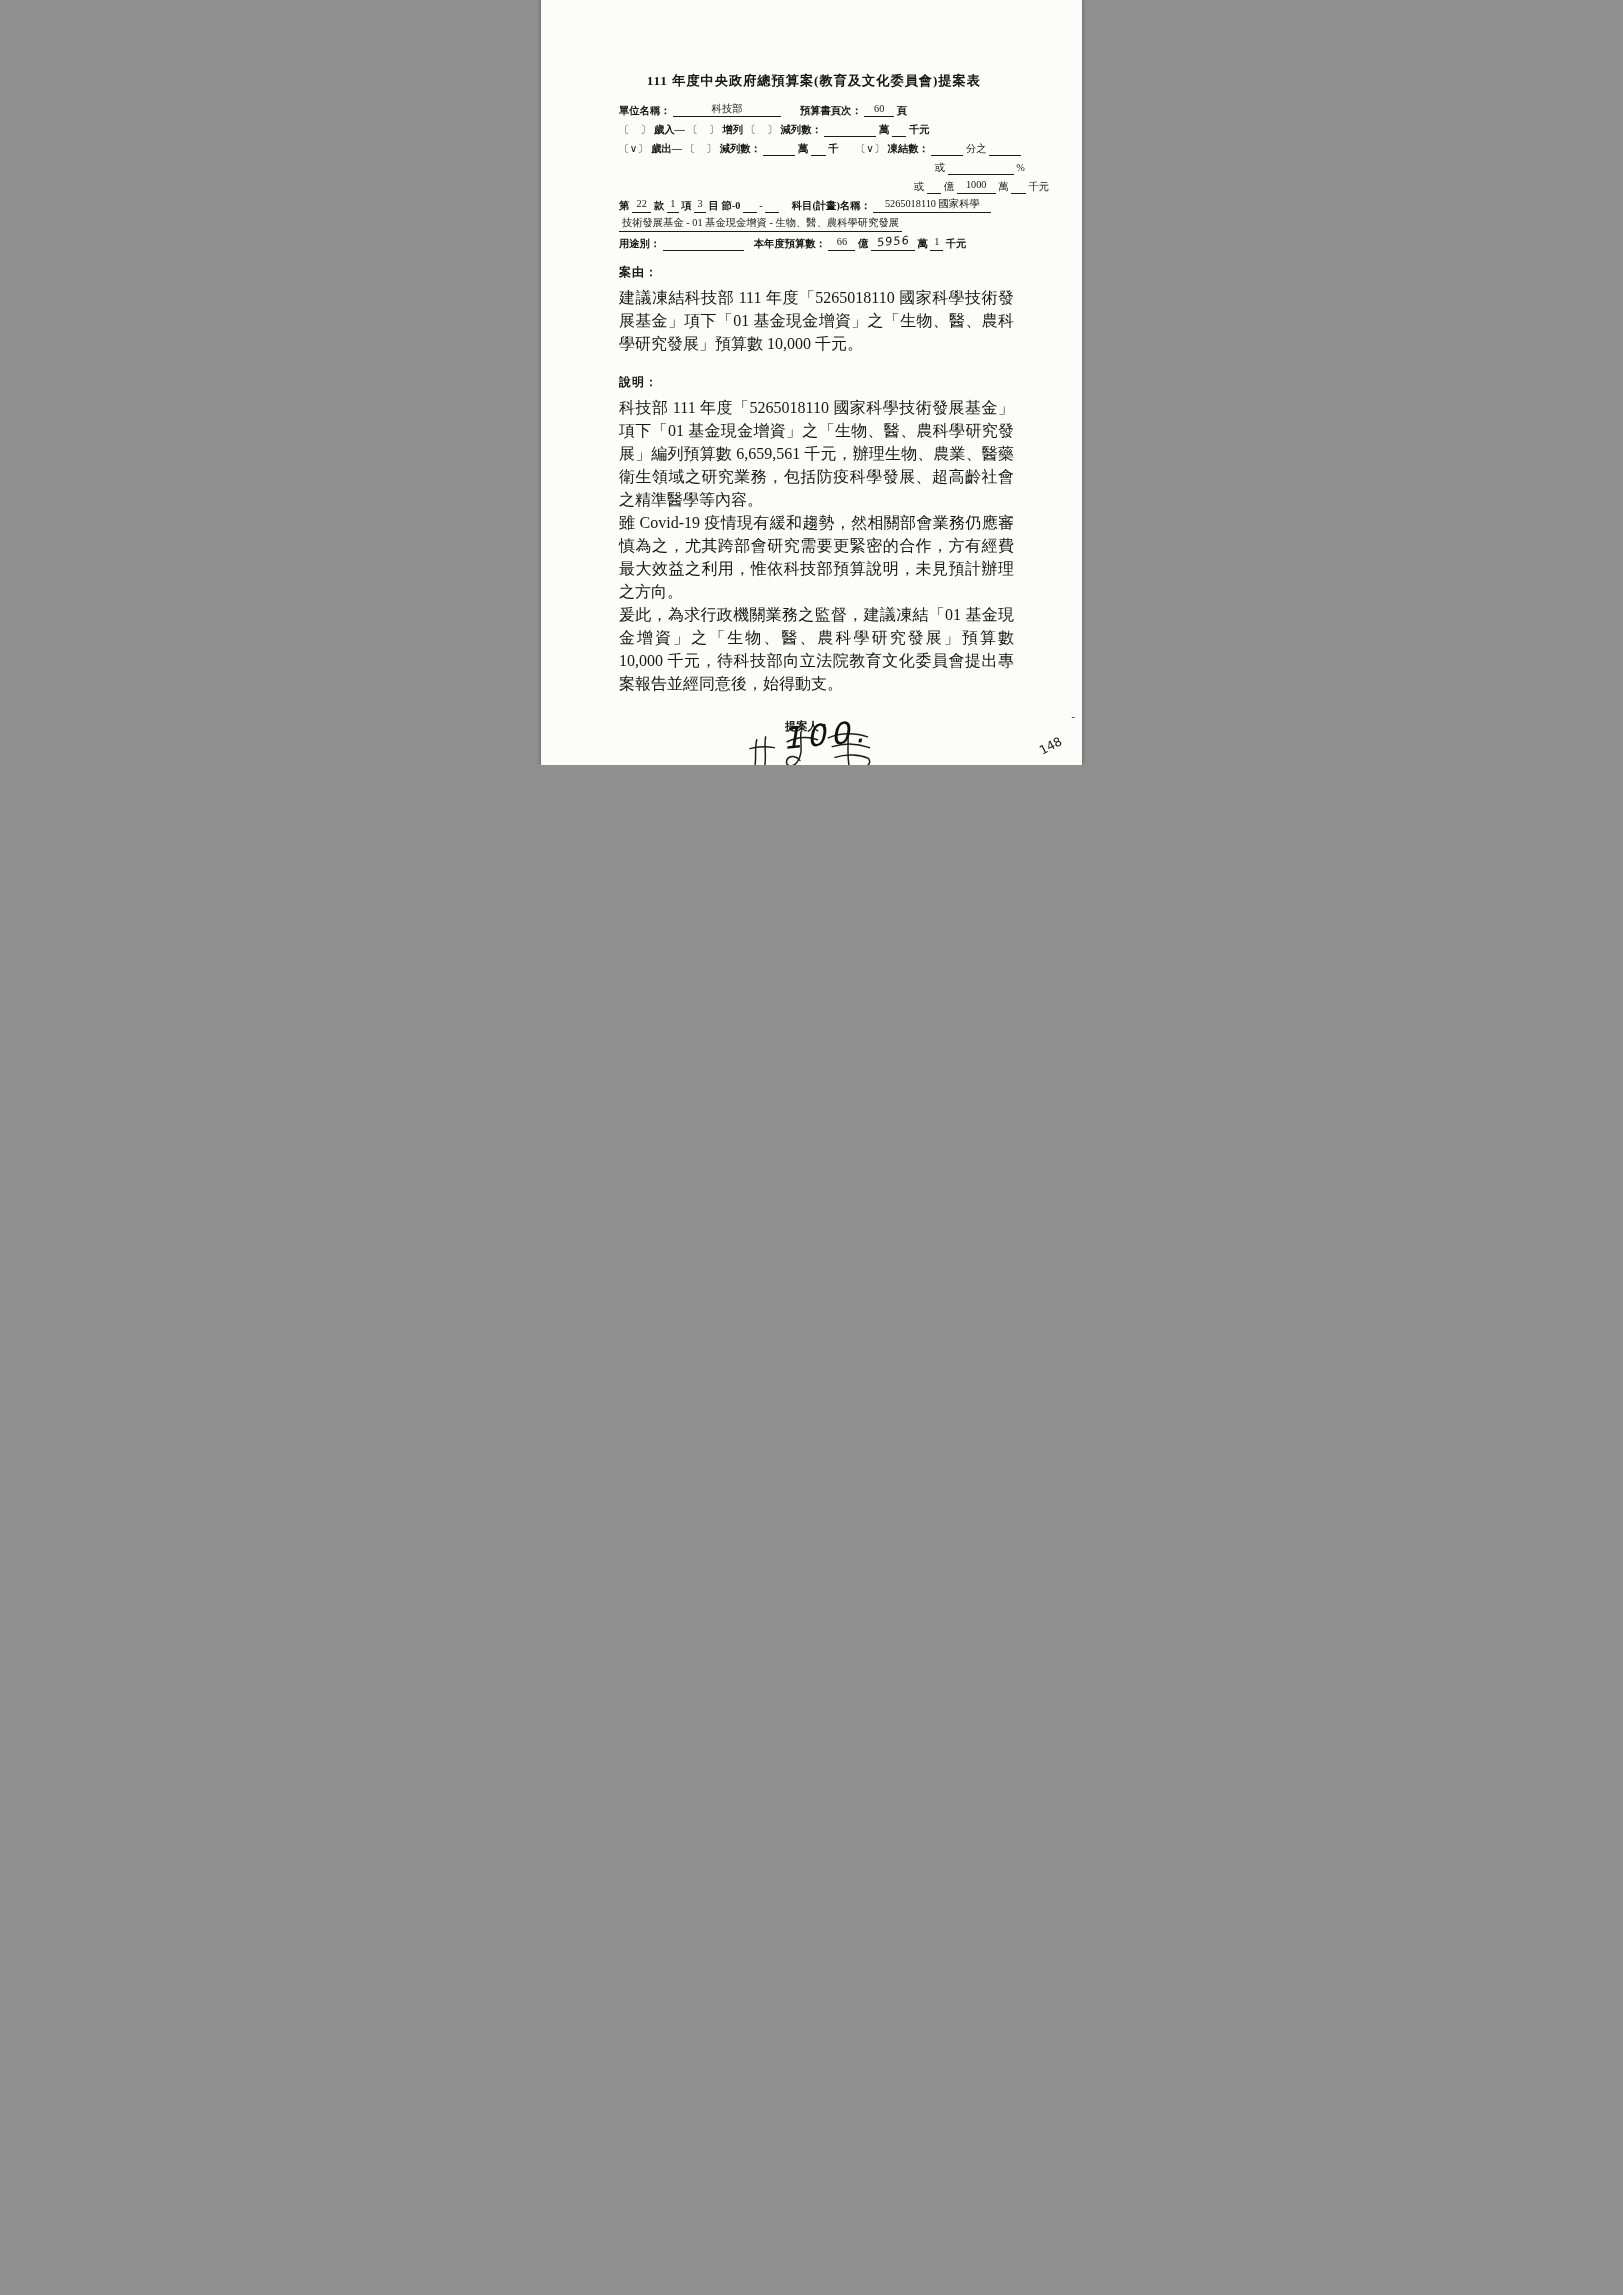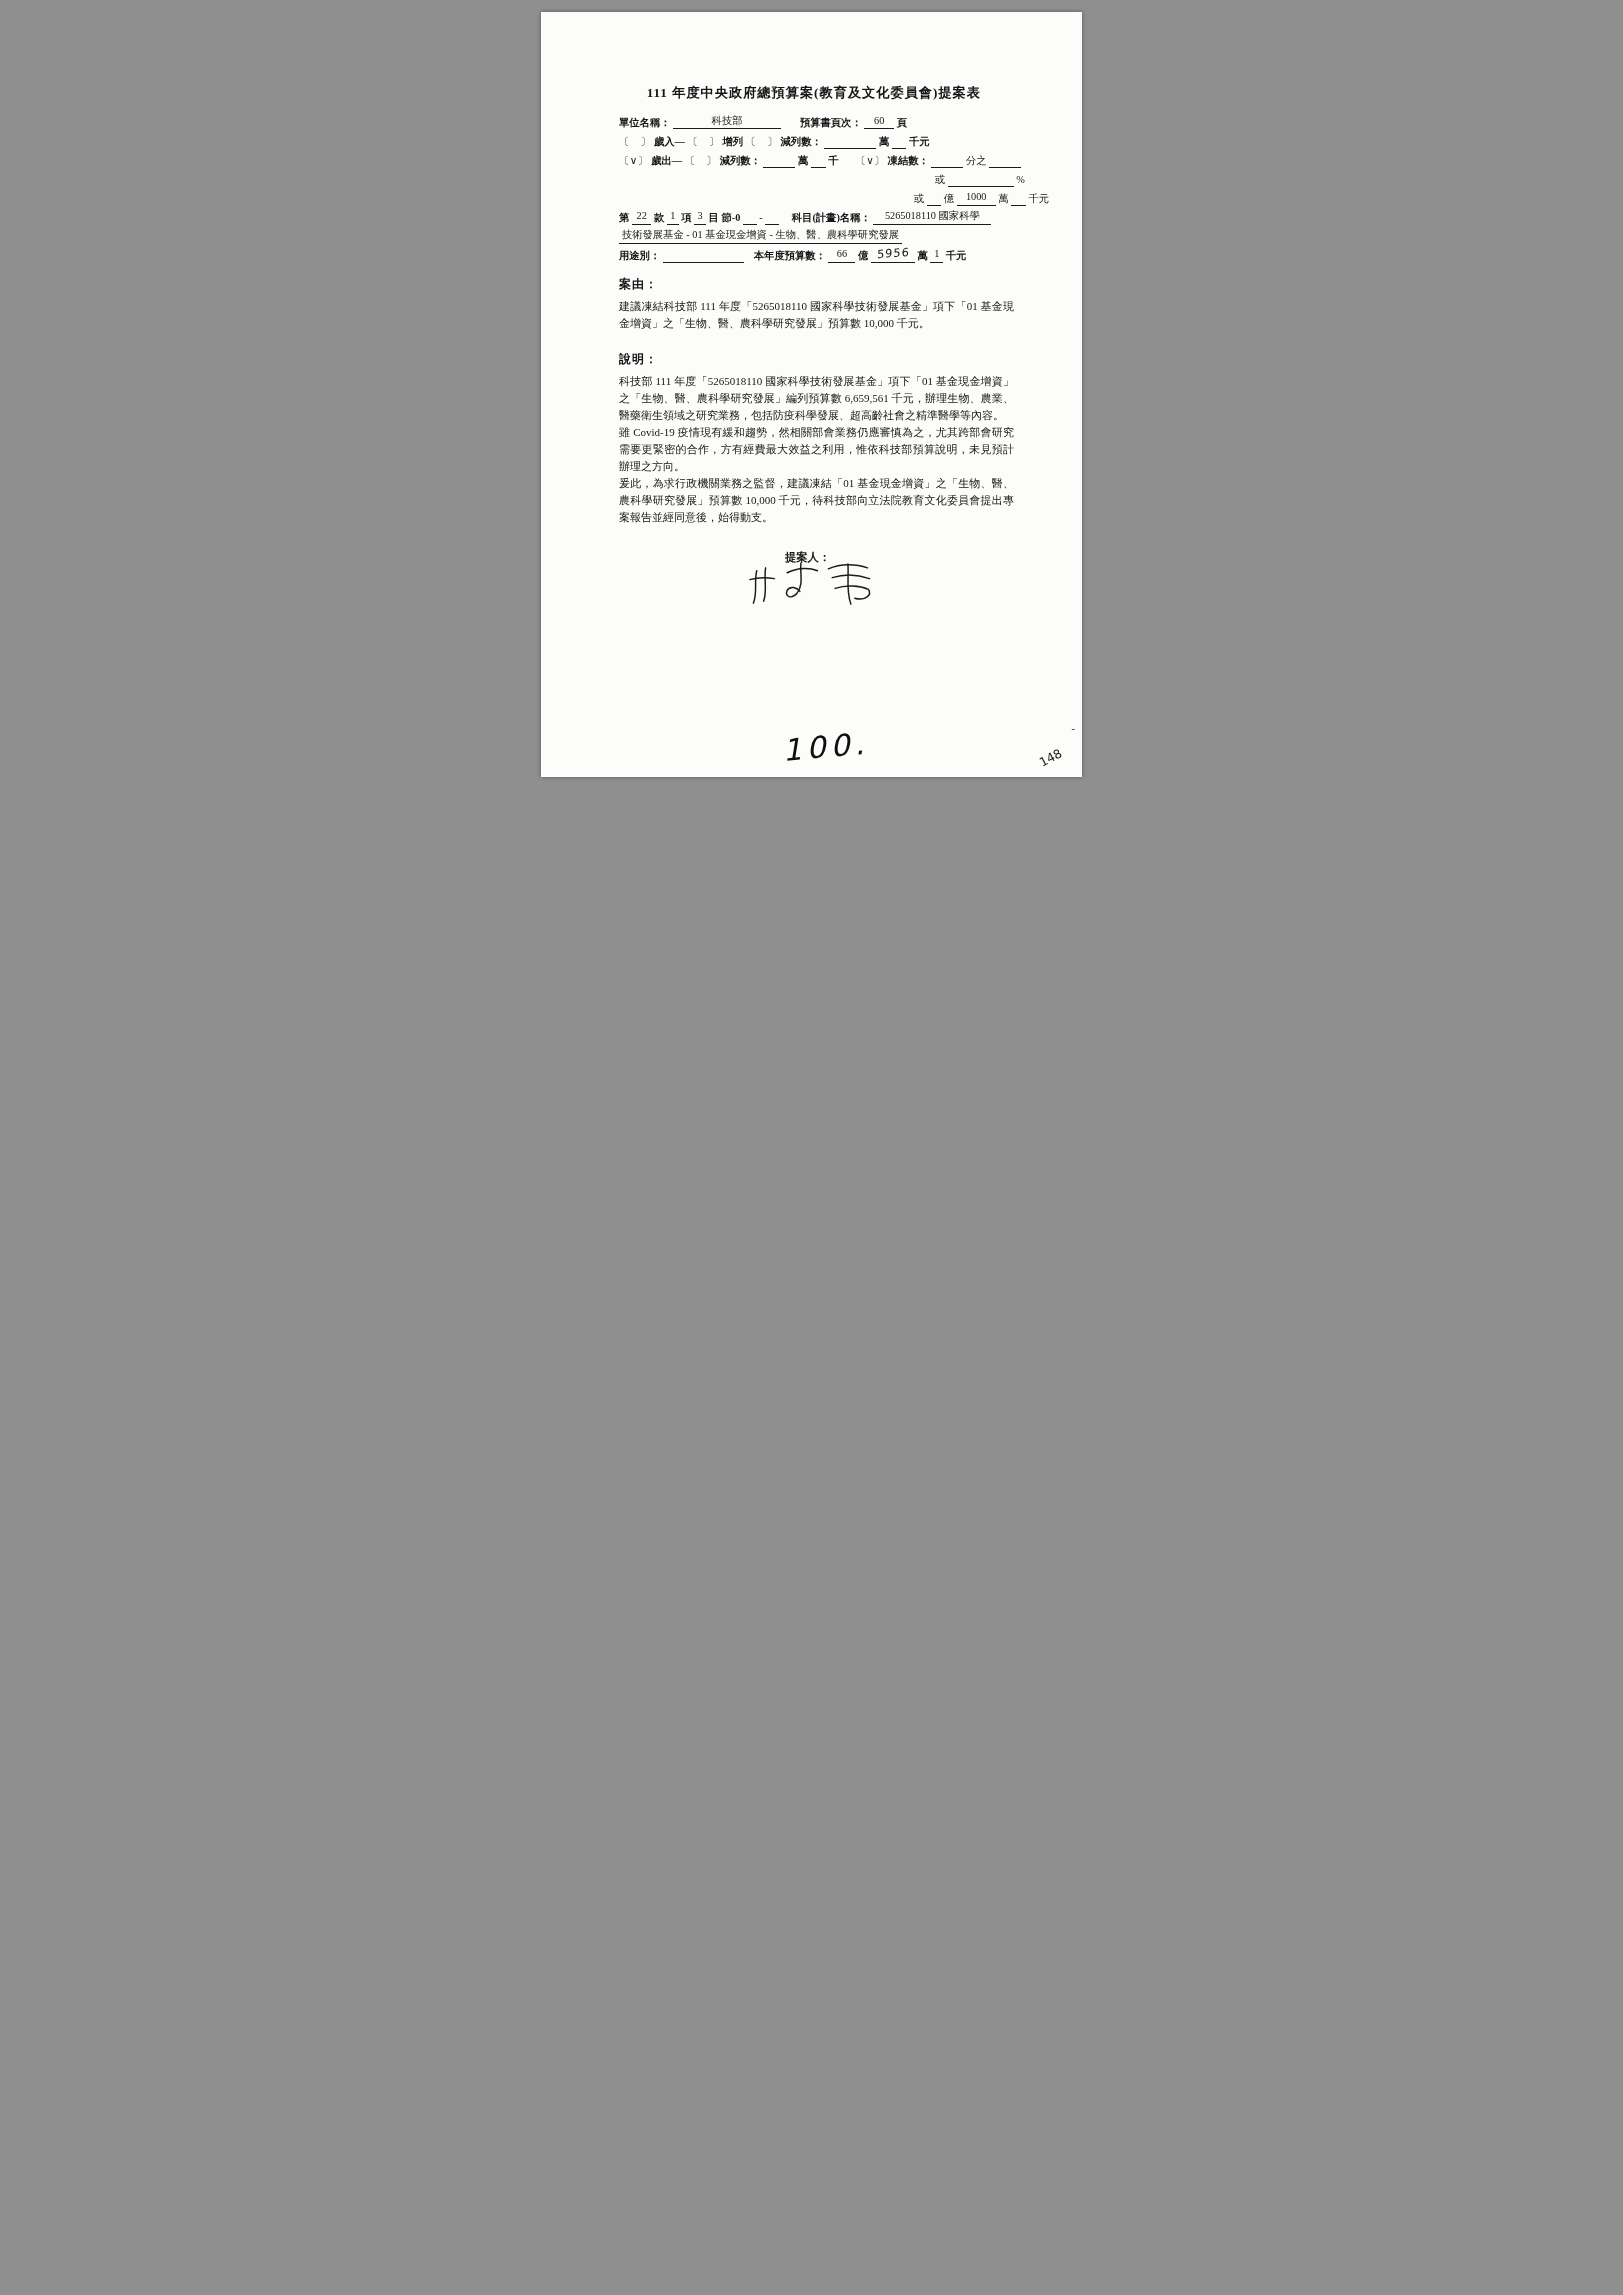--- a/index.html
+++ b/index.html
@@ -1,17 +1,17 @@
 <!DOCTYPE html>
 <html style="font-size:7.8px"><head>
 <meta charset="utf-8">
 <style>
   html, body { margin: 0; padding: 0; background: #8f8f8f; }
   .page {
-    width: 541px; height: 765px; margin: 12px auto; position: relative;
+    width: 541px; height: 765px; margin: 0 auto; position: relative;
     background: #fcfcfa; color: #161616; overflow: hidden;
     font-family: "Liberation Serif", "DejaVu Serif", serif;
     box-shadow: 0 0 3.9px rgba(0,0,0,.4);
   }
   .content { padding: 72px 68px 0 78px; }
   .title {
     font-size: 13.2px; font-weight: bold; text-align: center;
     letter-spacing: 1px; margin: 0 0 12.8px -5.4px; white-space: nowrap;
   }
   .row { font-size: 10.3px; margin-bottom: 4.4px; white-space: nowrap; height: 14.7px; }
@@ -29,21 +29,21 @@
   .gap10{display:inline-block;width:4.9px}.gap16{display:inline-block;width:7.8px}
   .gap24{display:inline-block;width:11.8px}.gap28{display:inline-block;width:13.7px}
   .row-pct { text-align: right; margin-right: -10.8px; }
   .row-yi  { text-align: right; margin-right: -35px; }
   .hand {
     font-family: "DejaVu Sans", sans-serif; font-size: 11.3px; display: inline-block;
     transform: rotate(-4deg) skewX(-6deg); letter-spacing: 1px;
   }
   .section { margin-top: 12.8px; }
   .h { font-size: 12px; font-weight: bold; margin: 0 0 4.9px 0; letter-spacing: 1px; }
-  .para { font-size: 11px; line-height: 17px; text-align: justify; margin: 0; }
+  .para { font-size: 16px; line-height: 23px; text-align: justify; margin: 0; }
   .sig-row { display: flex; align-items: center; }
   .sig-row1 { margin-top: 23.5px; height: 55px; flex-direction: column; }
   .sig-row2 { margin-top: 1px; height: 65px; }
   .sig-label { font-size: 11.3px; font-weight: bold; width: 63px; flex: none; }
   .sig { flex: none; }
   .sig1 { margin-left: 5.9px; margin-top: -6.9px; }
   .sig2 { margin-left: -2.9px; margin-top: 4.9px; }
   .sig3 { margin-left: 31px; margin-top: -8.8px; }
   .score {
     position: absolute; left: 244px; bottom: 12.8px;

